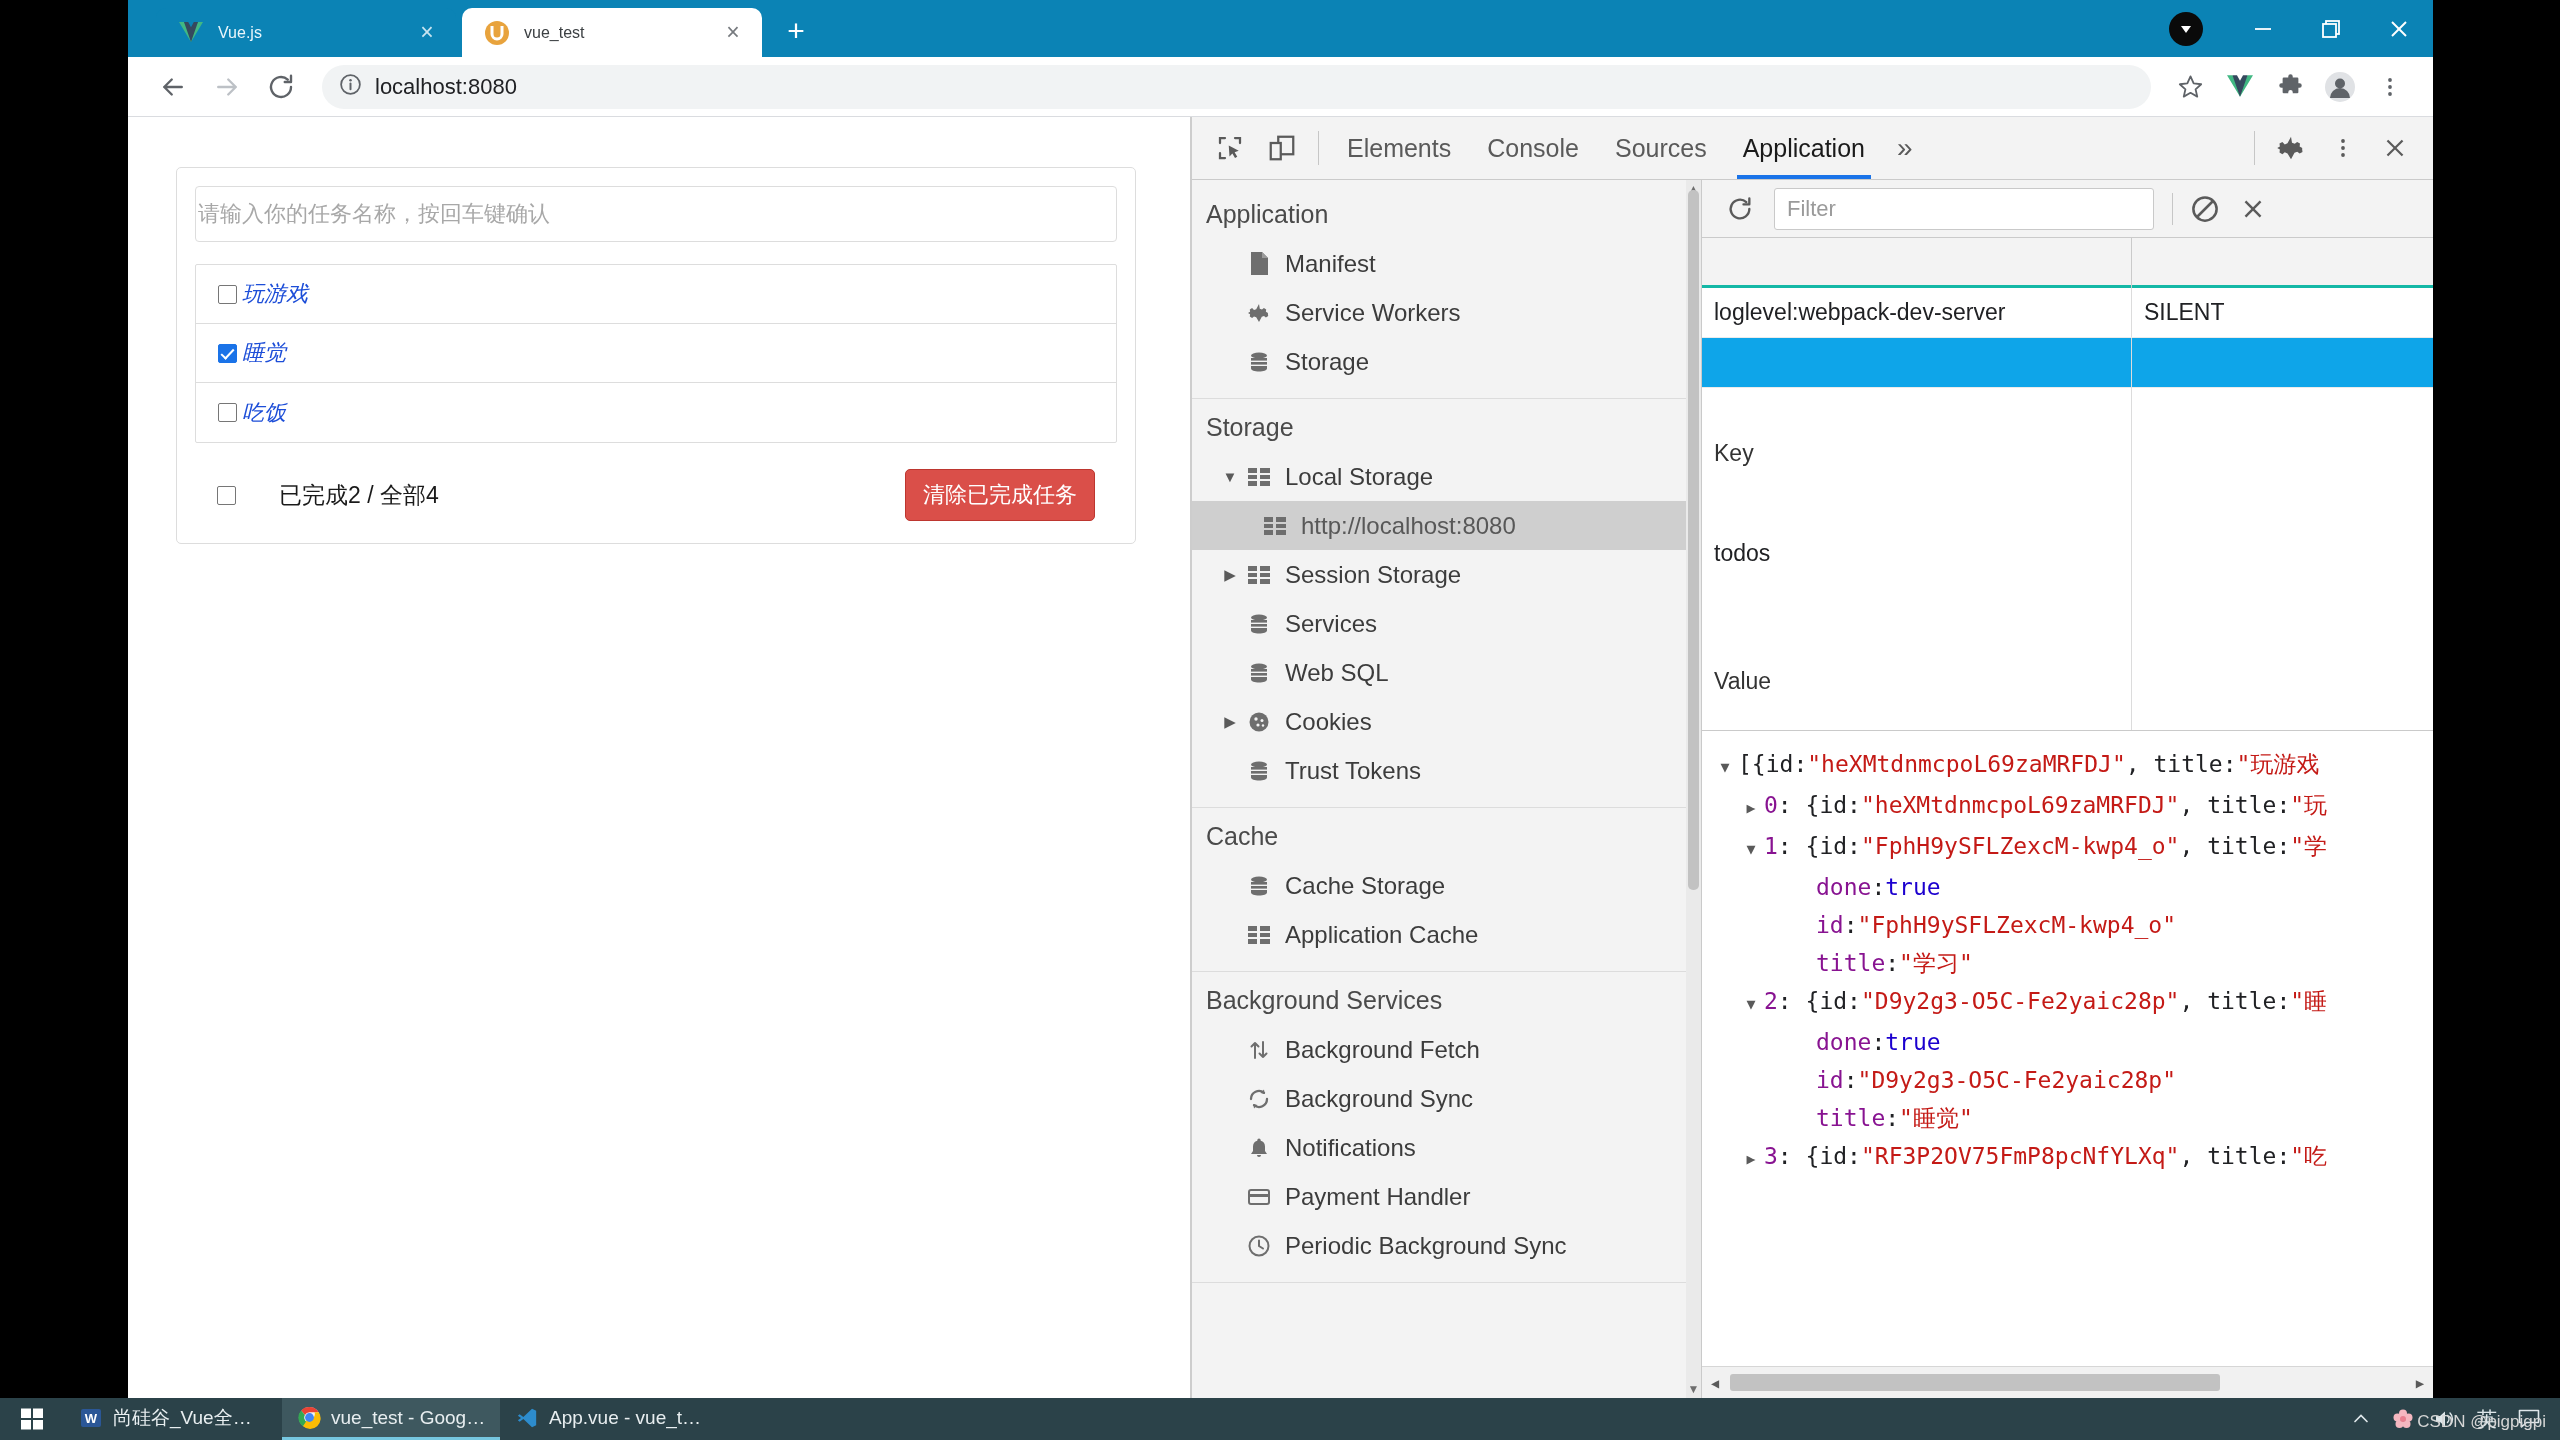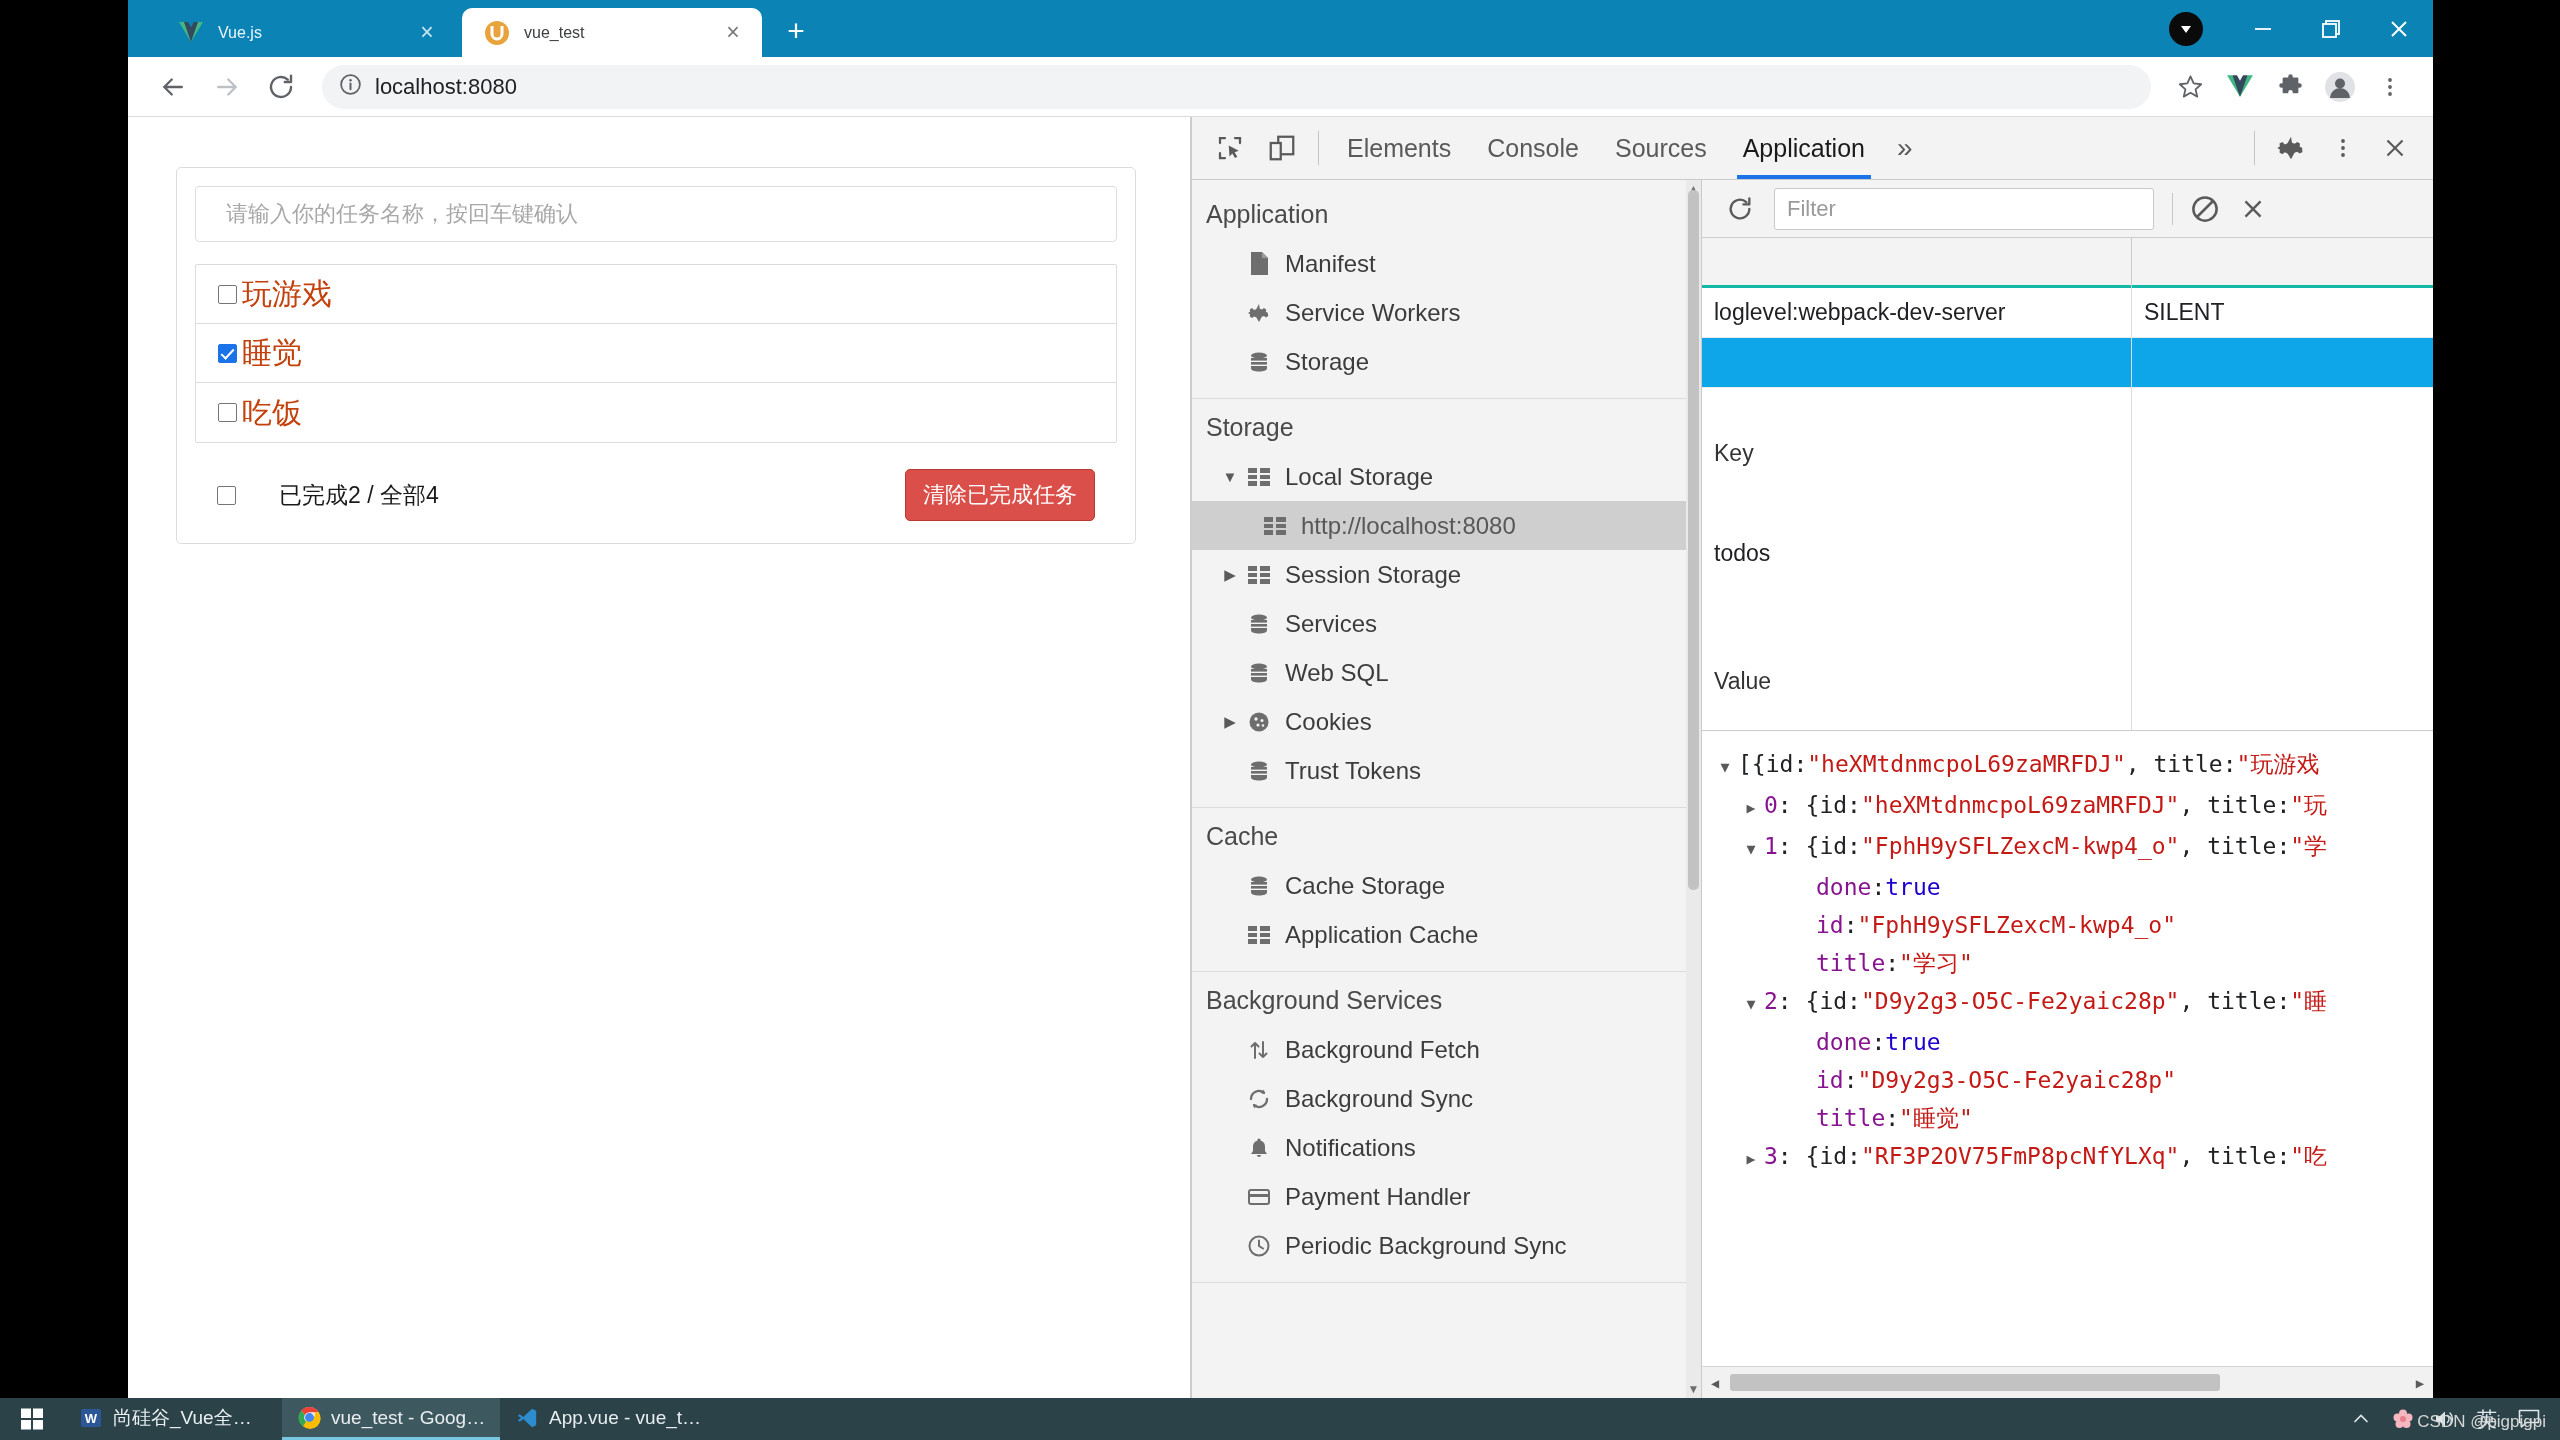--- a/index.html
+++ b/index.html
@@ -147,43 +147,44 @@
     background: #fff;
     border: 1px solid #dddddd;
     border-radius: 5px;
     padding: 18px;
   }
   #todo-input {
     width: 100%;
     height: 56px;
     border: 1px solid #dddddd;
     border-radius: 4px;
-    padding: 0 30px;
+    padding: 0 2px;
     font-size: 22px;
     color: #2c3e50;
     outline: none;
     font-family: "Liberation Sans", "DejaVu Sans", sans-serif;
     background: #fff;
   }
   #todo-input::placeholder { color: #a8a8a8; }
   #todo-list {
     list-style: none;
     margin: 22px 0 0 0;
     padding: 0;
     border: 1px solid #dddddd;
     border-radius: 2px;
   }
   .todo-item {
     height: 59px;
     display: flex;
     align-items: center;
     padding: 0 22px;
     border-bottom: 1px solid #dddddd;
-    font-size: 30px;
-    color: #c2410c;
+    font-size: 22px;
+    color: #1d4ed8;
+    font-style: italic;
   }
   .todo-item:last-child { border-bottom: none; }
   .cb {
     width: 19px; height: 19px;
     flex: 0 0 19px;
     margin-right: 5px;
     border-radius: 2px;
     position: relative;
   }
   .cb.off { border: 1px solid #767676; background: #fff; }

